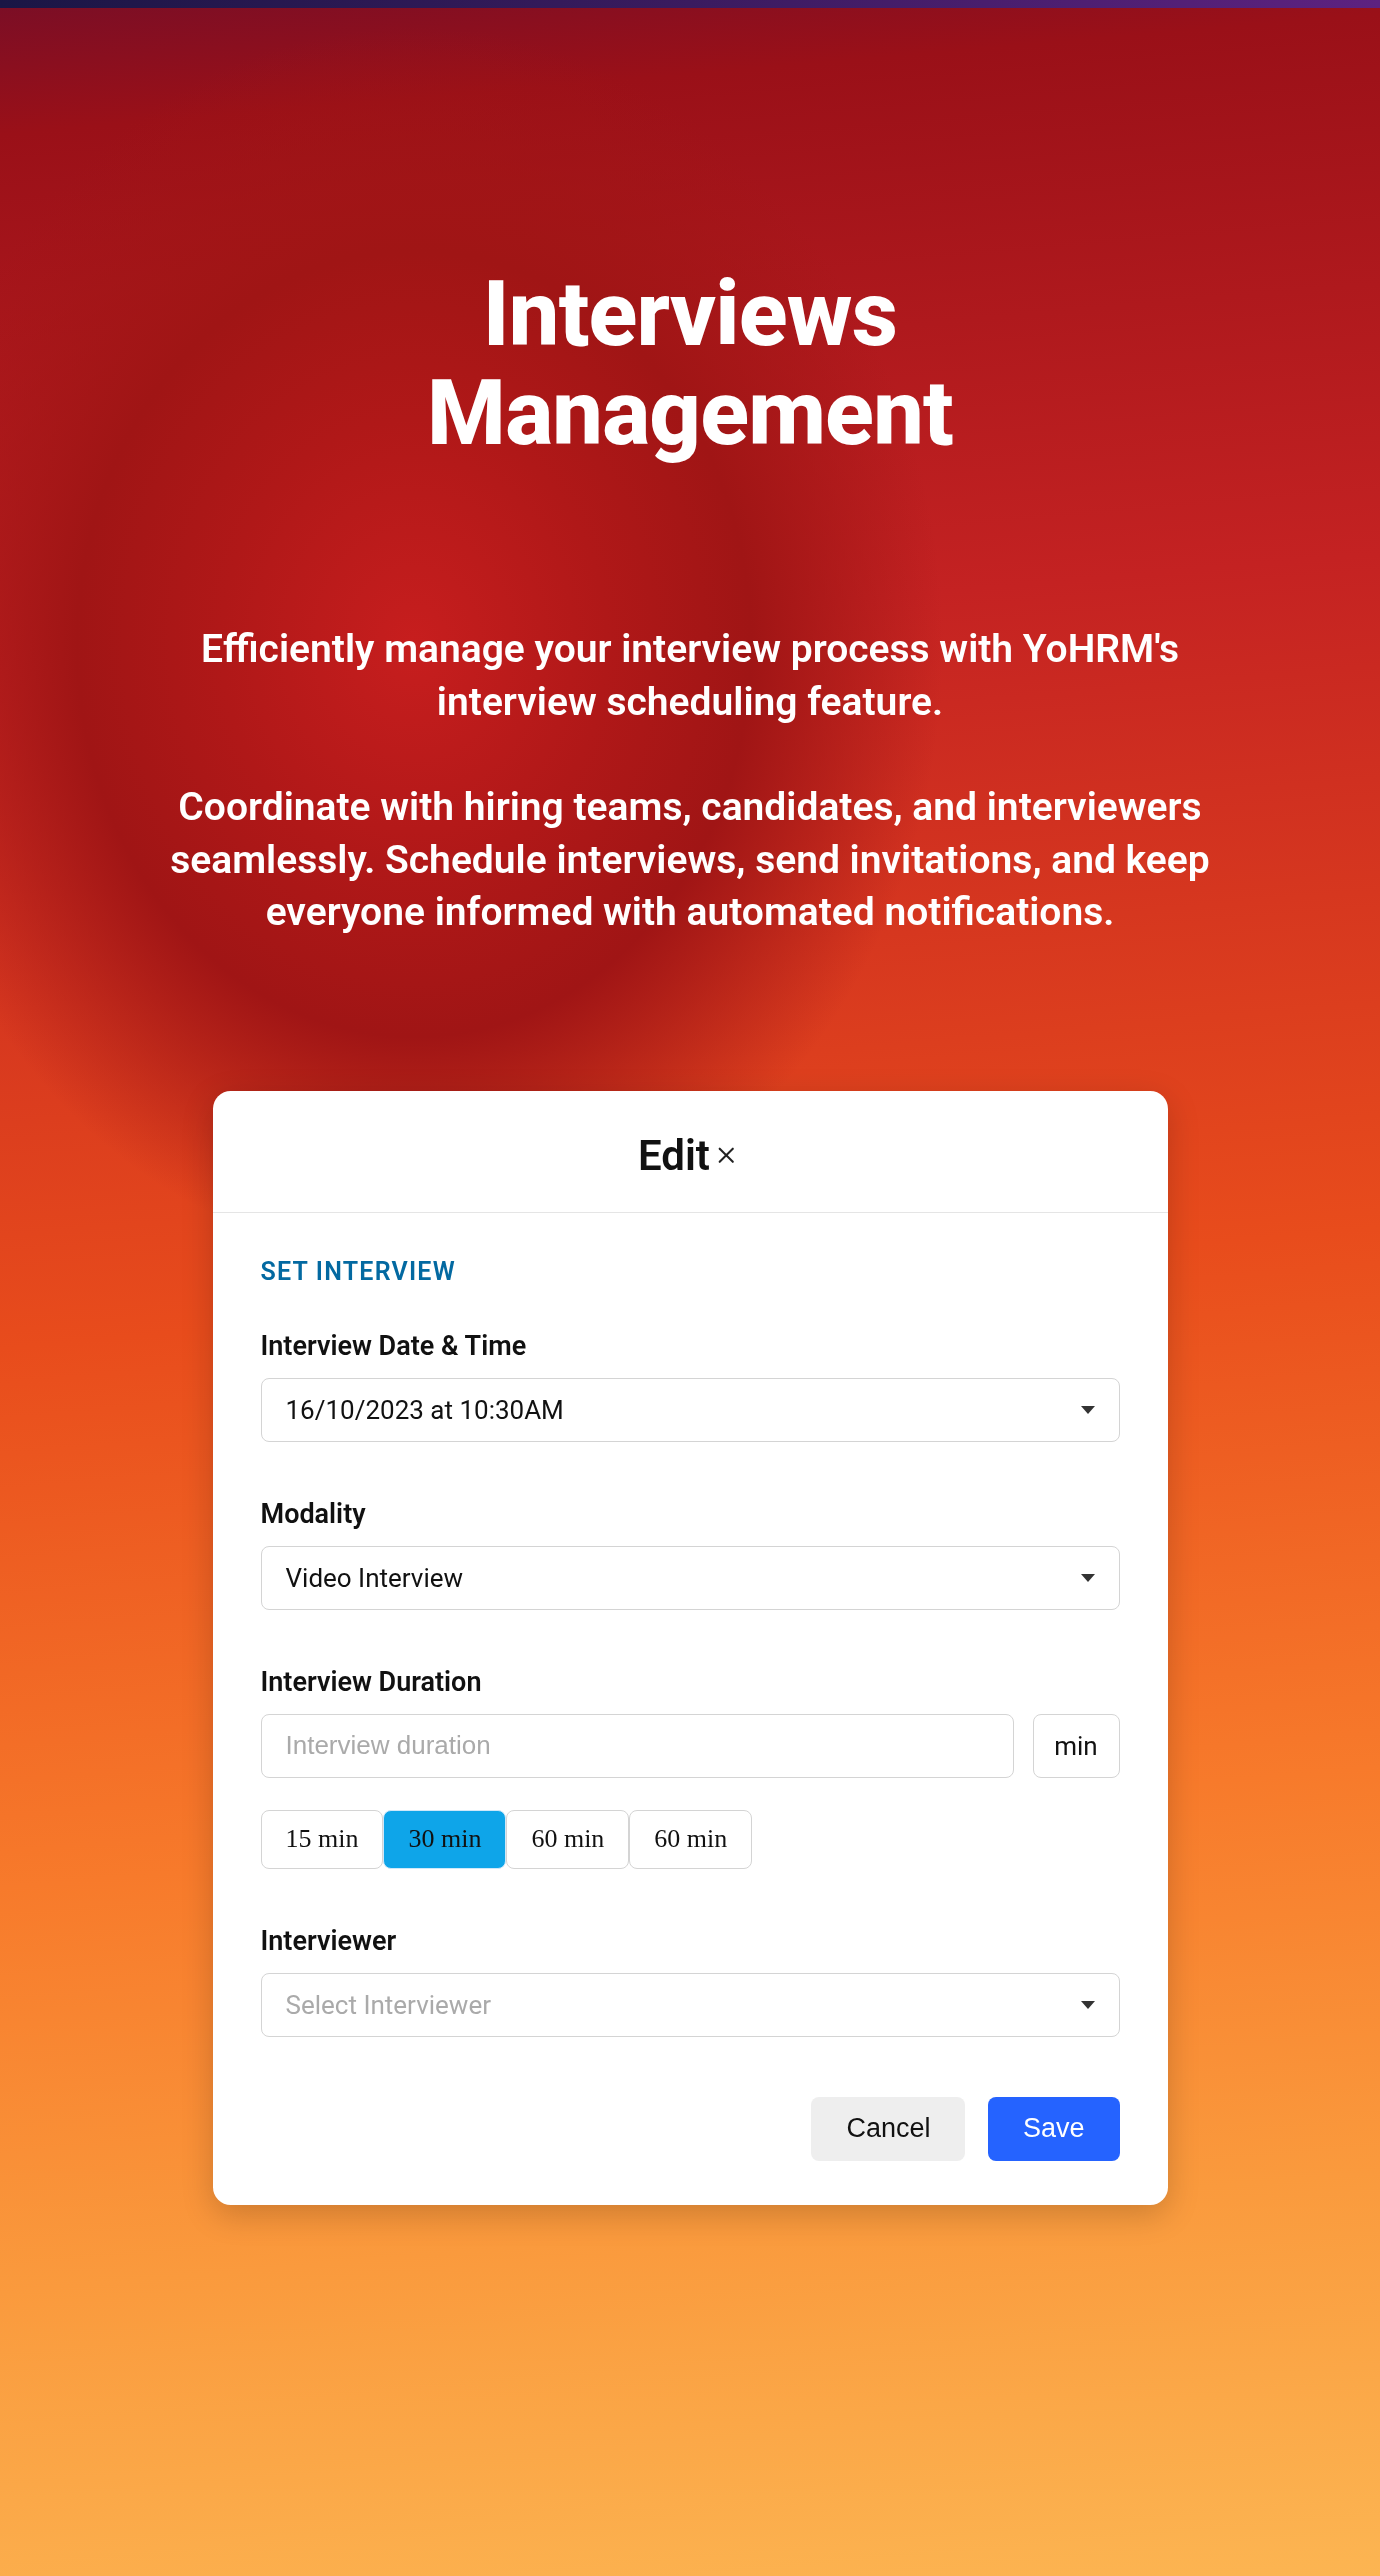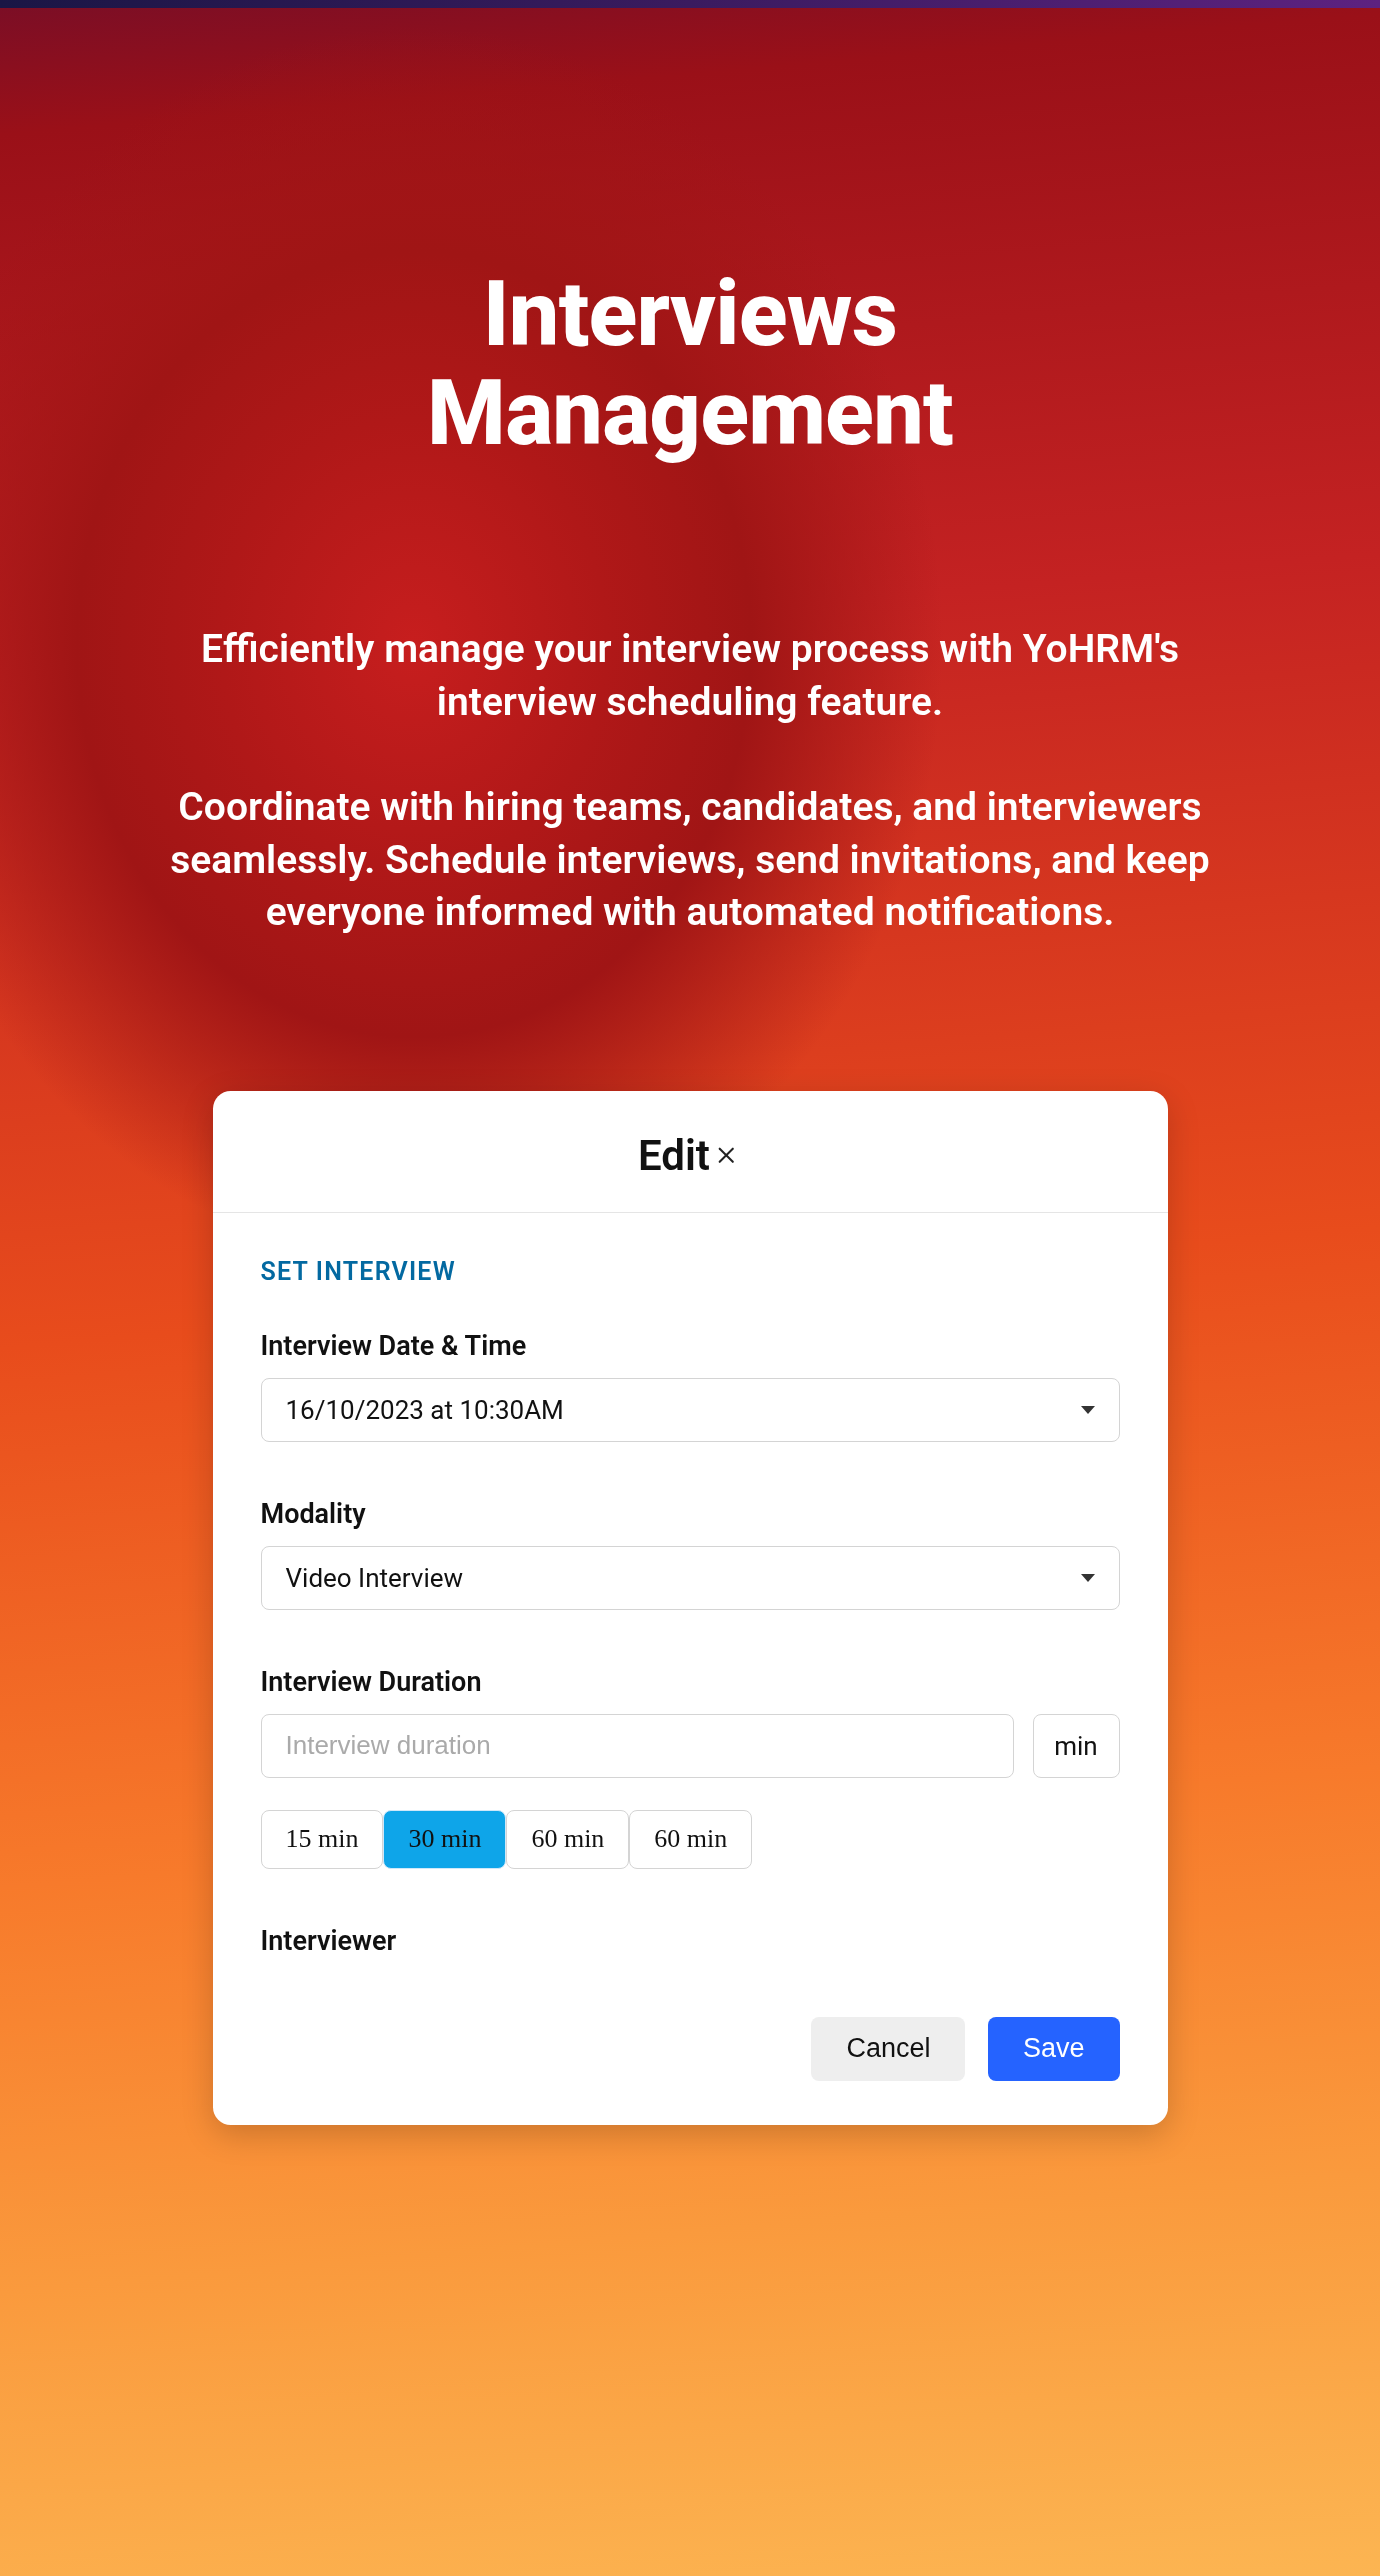--- a/index.html
+++ b/index.html
@@ -255,20 +255,24 @@
         <div class="chip-row">
           <div class="chip">15 min</div>
           <div class="chip selected">30 min</div>
           <div class="chip">60 min</div>
           <div class="chip">60 min</div>
         </div>
       </div>
 
       <div class="field" style="margin-bottom:16px">
         <label class="field-label">Interviewer</label>
+        <div class="select-input">
+          <span class="select-placeholder">Select Interviewer</span>
+          <span class="caret"></span>
+        </div>
       </div>
 
     </div>
 
     <div class="card-footer">
       <button class="btn btn-cancel">Cancel</button>
       <button class="btn btn-save">Save</button>
     </div>
 
   </div>

